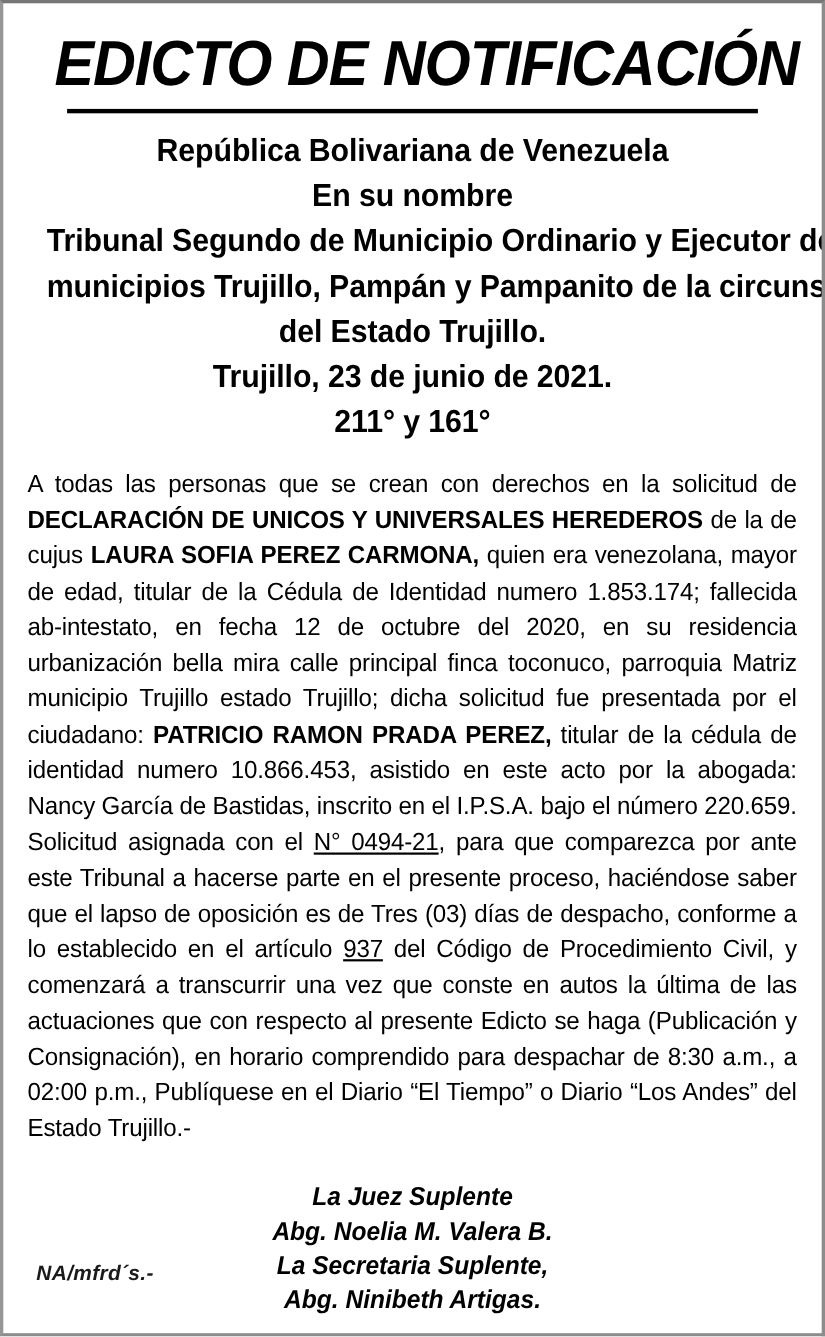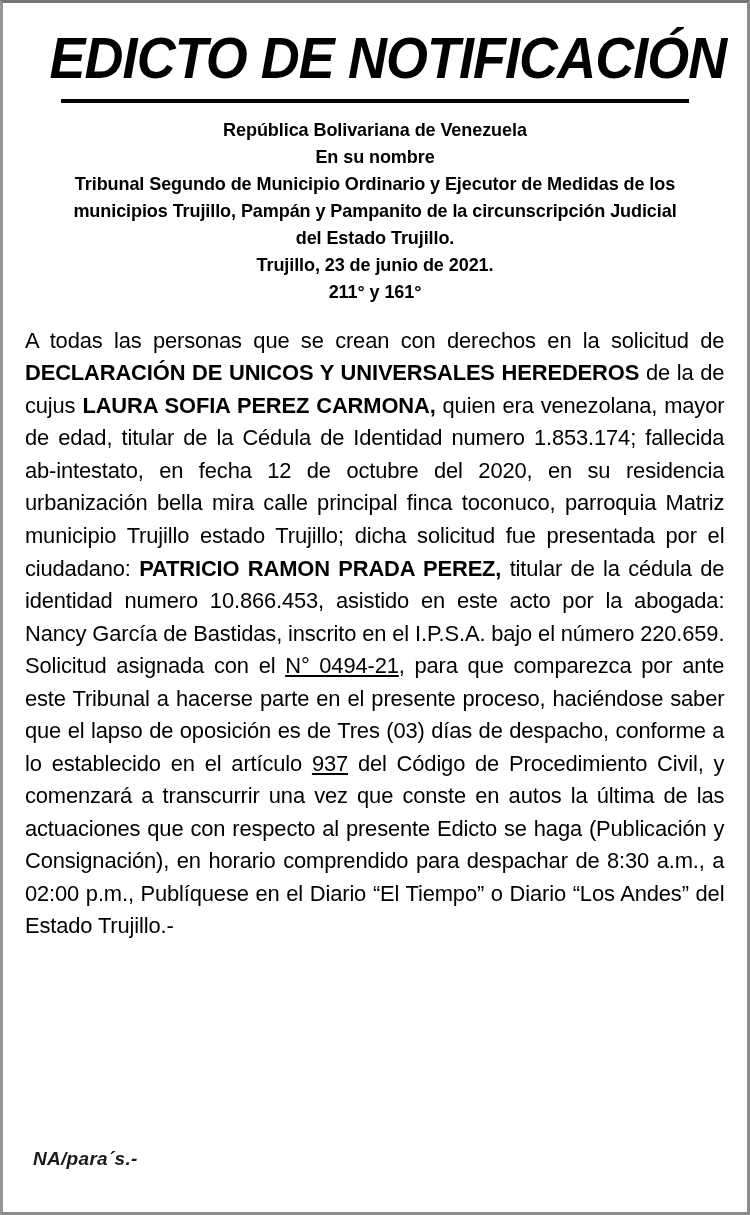--- a/index.html
+++ b/index.html
@@ -44,21 +44,21 @@
     height: 4px;
     background: #000;
     width: 628px;
     margin: 12px auto 0 auto;
   }
 
   
   .header-block {
     text-align: center;
     font-weight: bold;
-    font-size: 19px;
+    font-size: 29px;
     line-height: 1.42;
     color: #000;
     margin-top: 14px;
     letter-spacing: -0.1px;
   }
   .header-block .hl {
     display: block;
     transform: scaleX(0.95);
     transform-origin: center;
     white-space: nowrap;
@@ -143,17 +143,23 @@
       <span class="hl">Tribunal Segundo de Municipio Ordinario y Ejecutor de Medidas de los</span>
       <span class="hl">municipios Trujillo, Pampán y Pampanito de la circunscripción Judicial</span>
       <span class="hl">del Estado Trujillo.</span>
       <span class="hl">Trujillo, 23 de junio de 2021.</span>
       <span class="hl">211° y 161°</span>
     </div>
 
 
     <p class="body-text"><span>A todas las personas que se crean con derechos en la solicitud de </span><b>DECLARACIÓN DE UNICOS Y UNIVERSALES HEREDEROS</b><span> de la de cujus </span><b>LAURA SOFIA PEREZ CARMONA,</b><span> quien era venezolana, mayor de edad, titular de la Cédula de Identidad numero 1.853.174; fallecida ab-intestato, en fecha 12 de octubre del 2020, en su residencia urbanización bella mira calle principal finca toconuco, parroquia Matriz municipio Trujillo estado Trujillo; dicha solicitud fue presentada por el ciudadano: </span><b>PATRICIO RAMON PRADA PEREZ,</b><span> titular de la cédula de identidad numero 10.866.453, asistido en este acto por la abogada: Nancy García de Bastidas, inscrito en el I.P.S.A. bajo el número 220.659. Solicitud asignada con el </span><u>N° 0494-21</u><span>, para que comparezca por ante este Tribunal a hacerse parte en el presente proceso, haciéndose saber que el lapso de oposición es de Tres (03) días de despacho, conforme a lo establecido en el artículo </span><u>937</u><span> del Código de Procedimiento Civil, y comenzará a transcurrir una vez que conste en autos la última de las actuaciones que con respecto al presente Edicto se haga (Publicación y Consignación), en horario comprendido para despachar de 8:30 a.m., a 02:00 p.m., Publíquese en el  Diario “El Tiempo” o Diario “Los Andes” del Estado Trujillo.-</span></p>
 
+    <div class="signature-block">
+      <span class="sl">La Juez Suplente</span>
+      <span class="sl">Abg. Noelia M. Valera B.</span>
+      <span class="sl">La Secretaria Suplente,</span>
+      <span class="sl">Abg. Ninibeth Artigas.</span>
+    </div>
 
   </div>
 
-  <div class="footer-ref">NA/para´s.-</div>
+  <div class="footer-ref">NA/mfrd´s.-</div>
 </div>
 
 </body></html>

